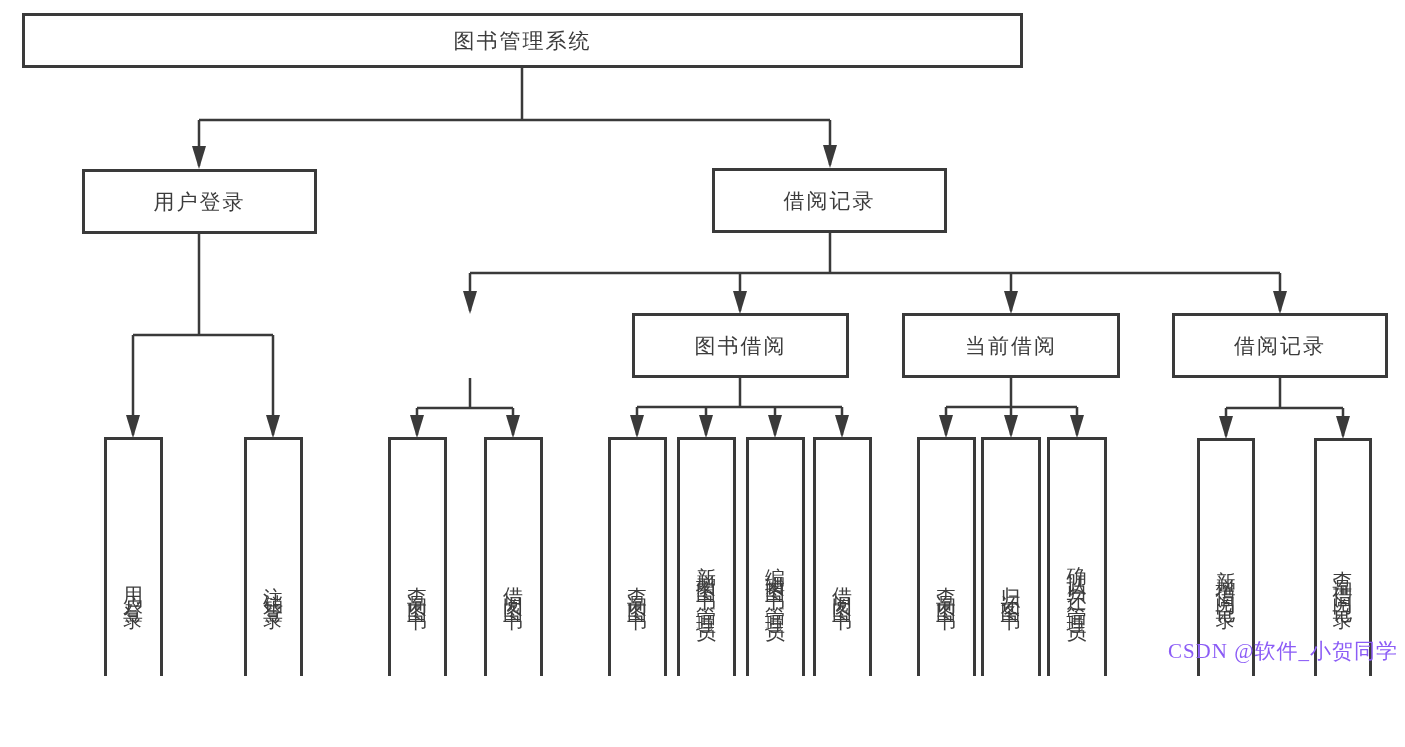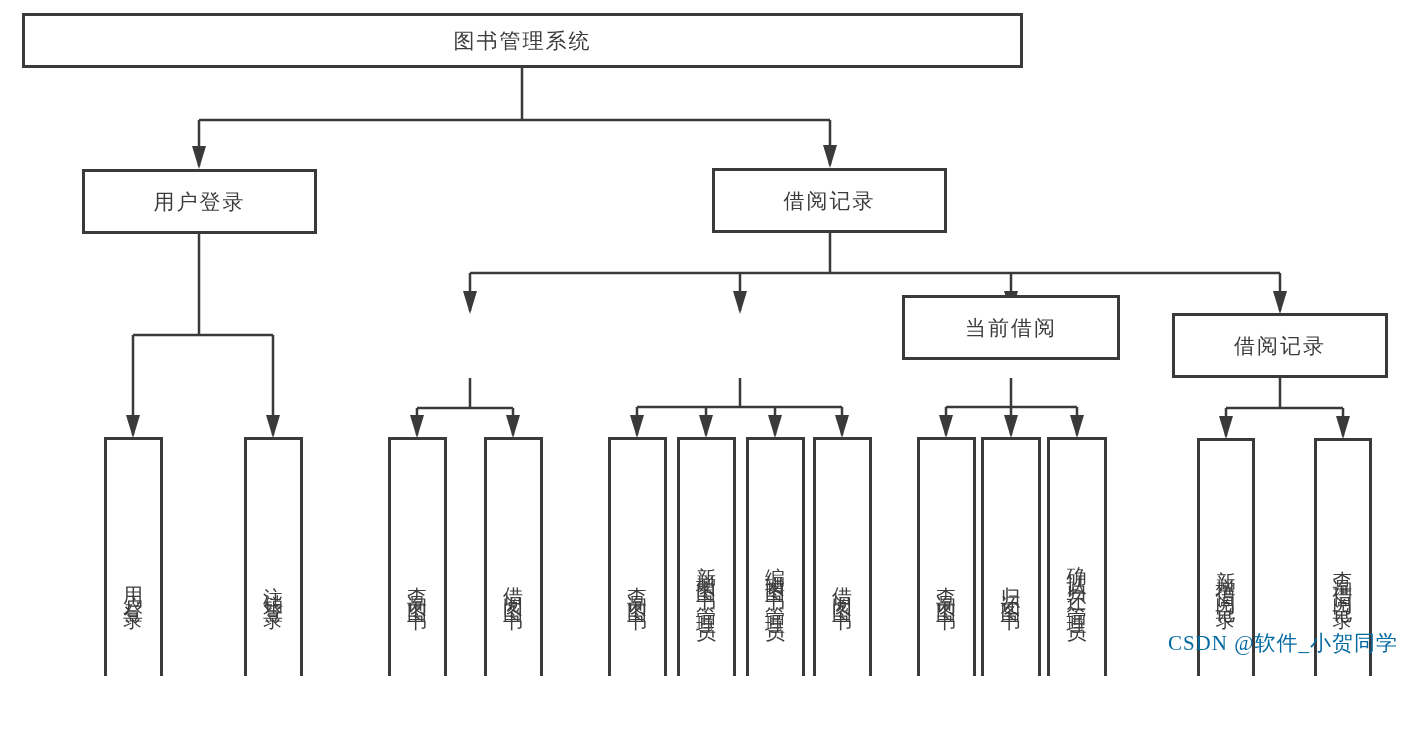--- a/index.html
+++ b/index.html
@@ -24,23 +24,23 @@
   .vbox span{
     writing-mode:vertical-rl;
     text-orientation:mixed;
     font-size:20px;
     letter-spacing:8px;
     line-height:1;
     white-space:nowrap;
   }
   .watermark{
     position:absolute;
-    right:7px;bottom:19px;
+    right:7px;bottom:11px;
     font-size:21px;
-    color:#0369a1;
+    color:#8b5cf6;
     letter-spacing:1px;
     z-index:5;
     white-space:nowrap;
   }
 </style>
 </head>
 <body>
 
 <div id="canvas">
 
@@ -88,21 +88,24 @@
     <span>图书管理系统</span>
   </div>
 
   <div class="box hbox" style="left:82px;top:169px;width:235px;height:65px">
     <span>用户登录</span>
   </div>
   <div class="box hbox" style="left:712px;top:168px;width:235px;height:65px">
     <span>借阅记录</span>
   </div>
 
-  <div class="box hbox" style="left:902px;top:295px;width:218px;height:65px">
+  <div class="box hbox" style="left:632px;top:313px;width:217px;height:65px">
+    <span>图书借阅</span>
+  </div>
+  <div class="box hbox" style="left:902px;top:313px;width:218px;height:65px">
     <span>当前借阅</span>
   </div>
   <div class="box hbox" style="left:1172px;top:313px;width:216px;height:65px">
     <span>借阅记录</span>
   </div>
 
   <div class="box vbox" style="left:104px;top:437px;width:59px;height:300px">
     <span>用户登录</span>
   </div>
   <div class="box vbox" style="left:244px;top:437px;width:59px;height:300px">

